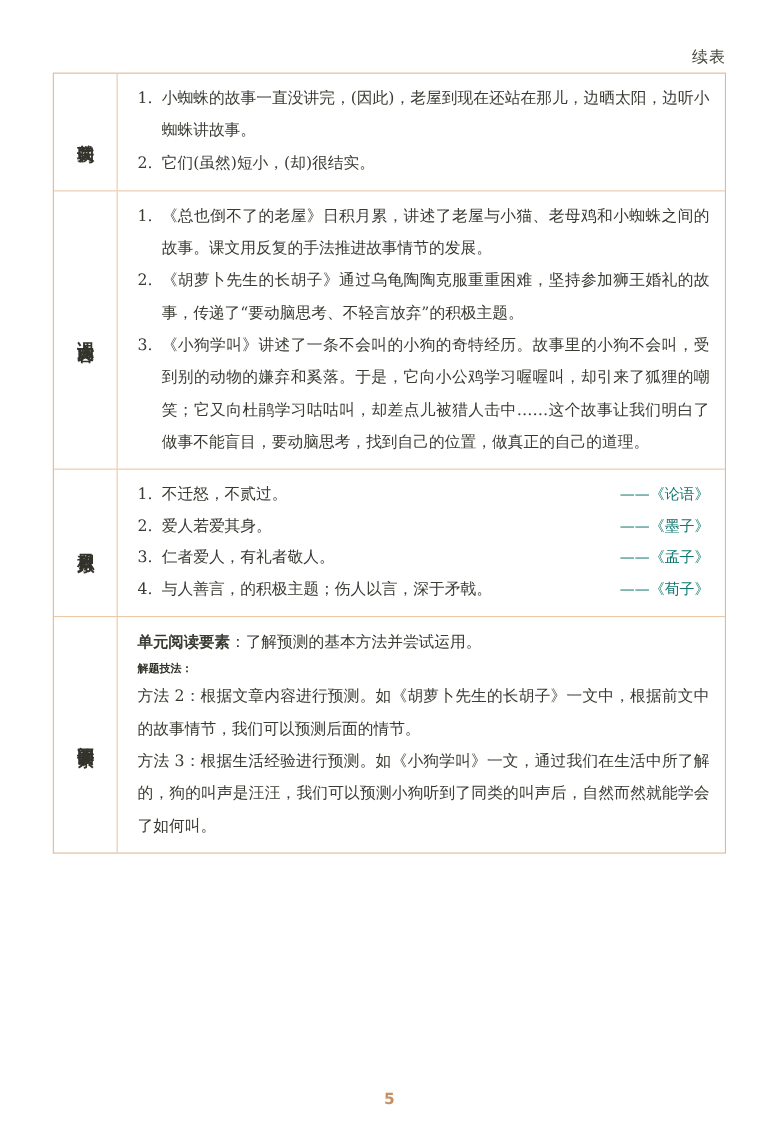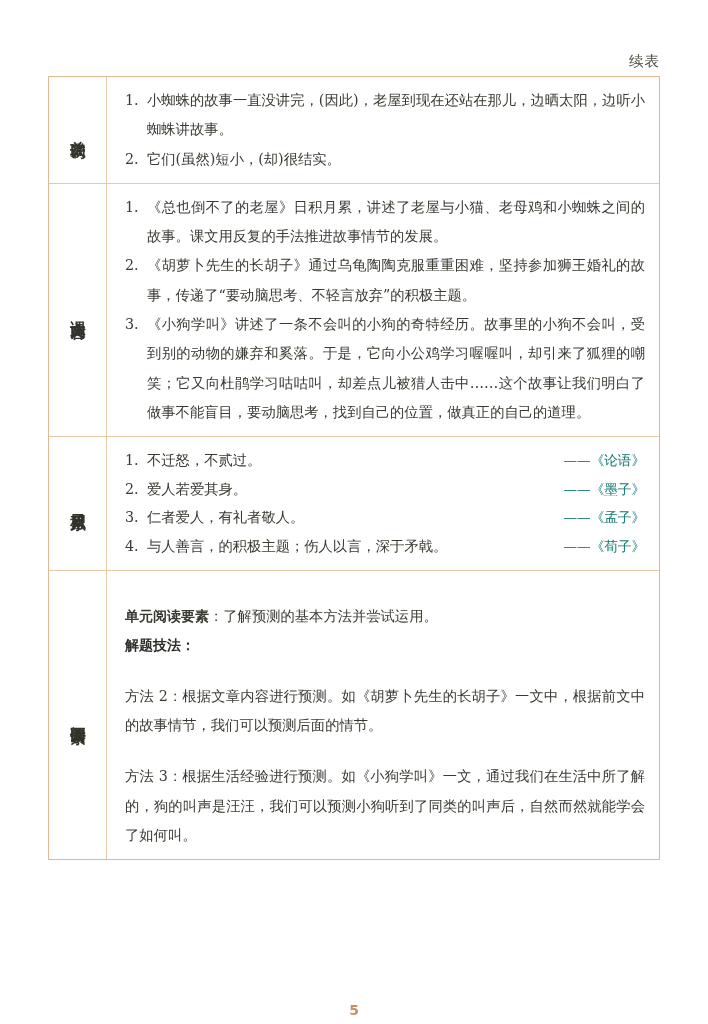--- a/index.html
+++ b/index.html
@@ -12,21 +12,21 @@
     width: 708px;
     height: 1024px;
     position: relative;
     font-family: "DejaVu Serif", "Liberation Serif", serif;
     color: #3a3a33;
     overflow: hidden;
   }
 
   .page {
     position: absolute;
-    left: 0; top: 10px;
+    left: 0; top: 0;
     width: 708px;
     height: 976px;
     box-sizing: border-box;
   }
 
   
   .running-head {
     position: absolute;
     right: 48px;
     top: 42px;
@@ -121,31 +121,30 @@
     color: #0f766e;
   }
 
   
   .para {
     font-size: 14.3px;
     line-height: 2.05;
     text-align: justify;
     text-justify: inter-character;
     color: #3a3a33;
-    margin-top: 22px;
   }
   .para-strong-lead {
     font-weight: bold;
     font-family: "DejaVu Sans", "Liberation Sans", sans-serif;
     font-size: 14px;
   }
   .heading-line {
     font-weight: bold;
     font-family: "DejaVu Sans", "Liberation Sans", sans-serif;
-    font-size: 14px;
+    font-size: 10px;
     line-height: 2.05;
     color: #2f2f28;
   }
 
   
   .page-number {
     position: absolute;
     left: 0;
     right: 0;
     top: 992px;

